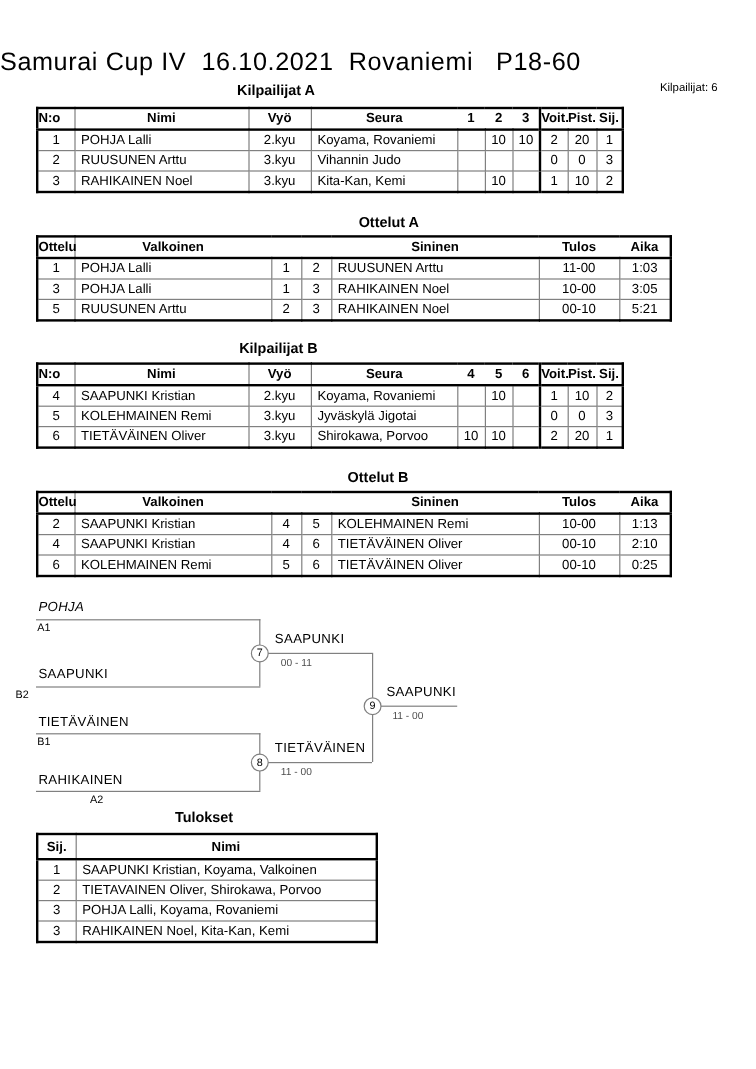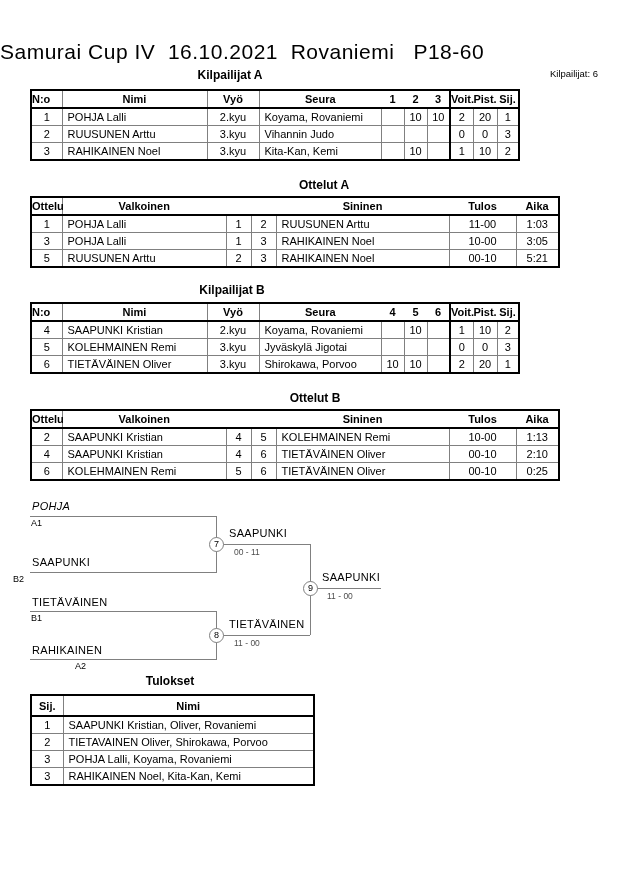--- a/index.html
+++ b/index.html
@@ -338,21 +338,21 @@
     </colgroup>
   <thead>
     <tr>
       <th>Sij.</th>
       <th class="vline">Nimi</th>
     </tr>
   </thead>
   <tbody>
     <tr>
       <td class="c">1</td>
-      <td class="l">SAAPUNKI Kristian, Oliver, Rovaniemi</td>
+      <td class="l">SAAPUNKI Kristian, Koyama, Valkoinen</td>
     </tr>
     <tr>
       <td class="c">2</td>
       <td class="l">TIETAVAINEN Oliver, Shirokawa, Porvoo</td>
     </tr>
     <tr>
       <td class="c">3</td>
       <td class="l">POHJA Lalli, Koyama, Rovaniemi</td>
     </tr>
     <tr>

